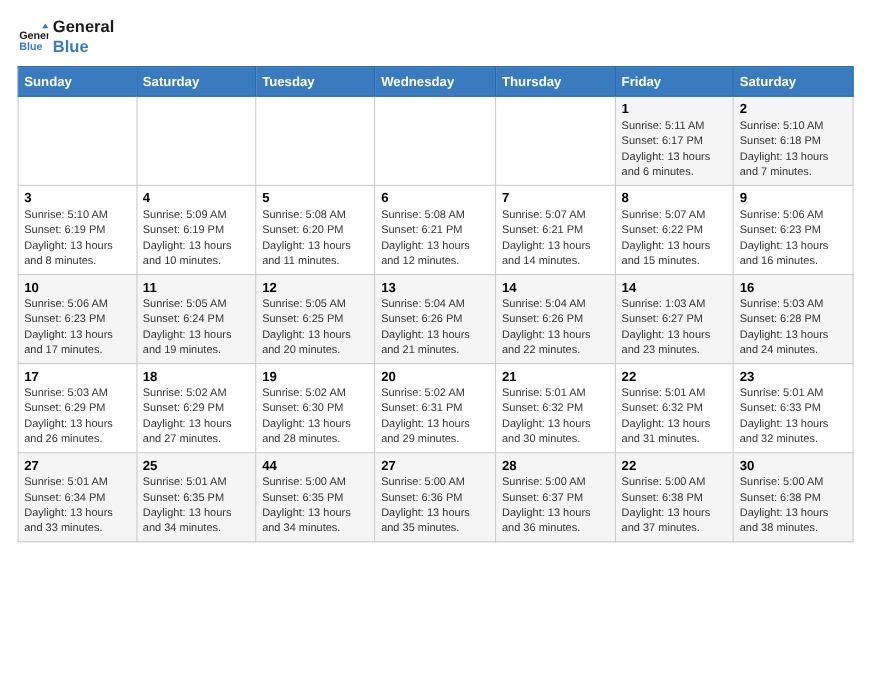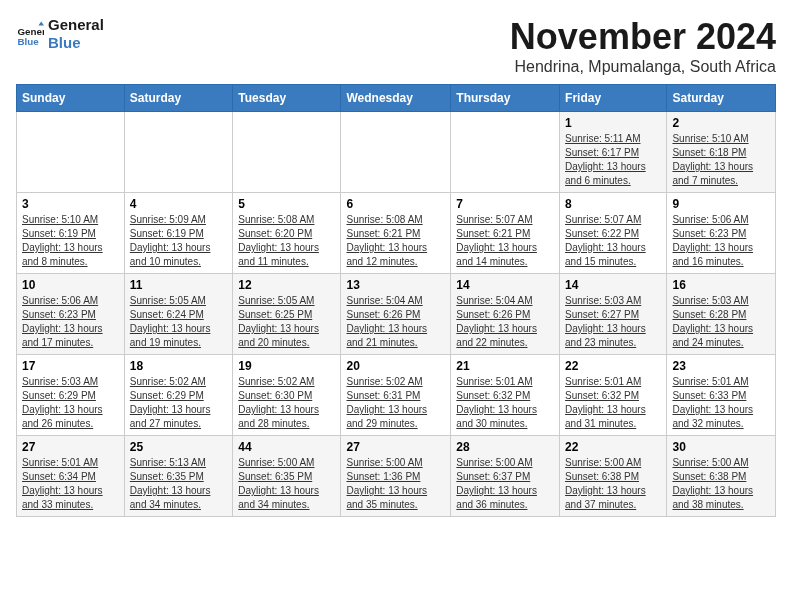--- a/index.html
+++ b/index.html
@@ -67,45 +67,40 @@
     .day-number {
       font-weight: bold;
       font-size: 12px;
       display: block;
       margin-bottom: 2px;
     }
     .day-info {
       color: #333;
       font-size: 10px;
       line-height: 1.4;
-      text-decoration: underline;
     }
     .empty-cell {
       background: #fff !important;
     }
   </style>
 </head>
 <body>
 
 <div class="header-area">
   <div class="logo">
     <svg class="logo-icon" viewBox="0 0 40 40">
       <text x="2" y="22" font-size="14" font-weight="bold" fill="#1a1a1a">General</text>
       <text x="2" y="36" font-size="14" font-weight="bold" fill="#3a7bbf">Blue</text>
       <polygon points="32,8 40,8 36,2" fill="#3a7bbf"></polygon>
     </svg>
     <div>
       <div style="font-size:15px;font-weight:bold;color:#1a1a1a;line-height:1.2">General</div>
       <div style="font-size:15px;font-weight:bold;color:#3a7bbf;line-height:1.2">Blue</div>
     </div>
   </div>
-  <div class="title-area">
-    <div class="month-title">November 2024</div>
-    <div class="subtitle">Hendrina, Mpumalanga, South Africa</div>
-  </div>
 </div>
 
 <table>
   <thead>
     <tr id="header-row">
         <th>Sunday</th>
         <th>Saturday</th>
         <th>Tuesday</th>
         <th>Wednesday</th>
         <th>Thursday</th>
@@ -203,21 +198,21 @@
 Daylight: 13 hours and 21 minutes.</div>
         </td>
         <td>
           <span class="day-number">14</span>
           <div class="day-info">Sunrise: 5:04 AM
 Sunset: 6:26 PM
 Daylight: 13 hours and 22 minutes.</div>
         </td>
         <td>
           <span class="day-number">14</span>
-          <div class="day-info">Sunrise: 5:03 AM
+          <div class="day-info">Sunrise: 1:03 AM
 Sunset: 6:27 PM
 Daylight: 13 hours and 23 minutes.</div>
         </td>
         <td>
           <span class="day-number">16</span>
           <div class="day-info">Sunrise: 5:03 AM
 Sunset: 6:28 PM
 Daylight: 13 hours and 24 minutes.</div>
         </td>
       </tr>
@@ -267,34 +262,34 @@
       </tr>
       <tr>
         <td>
           <span class="day-number">27</span>
           <div class="day-info">Sunrise: 5:01 AM
 Sunset: 6:34 PM
 Daylight: 13 hours and 33 minutes.</div>
         </td>
         <td>
           <span class="day-number">25</span>
-          <div class="day-info">Sunrise: 5:13 AM
+          <div class="day-info">Sunrise: 5:01 AM
 Sunset: 6:35 PM
 Daylight: 13 hours and 34 minutes.</div>
         </td>
         <td>
           <span class="day-number">44</span>
           <div class="day-info">Sunrise: 5:00 AM
 Sunset: 6:35 PM
 Daylight: 13 hours and 34 minutes.</div>
         </td>
         <td>
           <span class="day-number">27</span>
           <div class="day-info">Sunrise: 5:00 AM
-Sunset: 1:36 PM
+Sunset: 6:36 PM
 Daylight: 13 hours and 35 minutes.</div>
         </td>
         <td>
           <span class="day-number">28</span>
           <div class="day-info">Sunrise: 5:00 AM
 Sunset: 6:37 PM
 Daylight: 13 hours and 36 minutes.</div>
         </td>
         <td>
           <span class="day-number">22</span>

